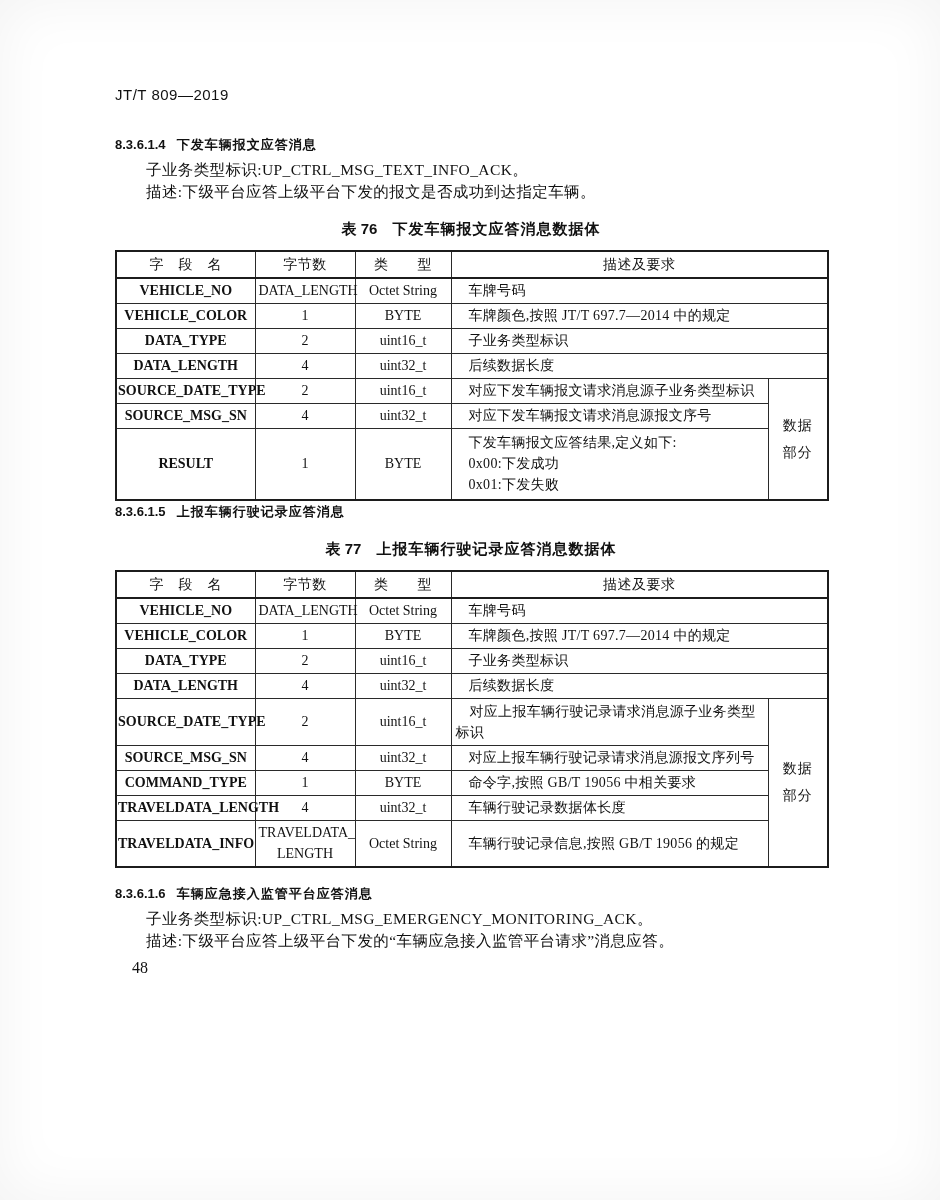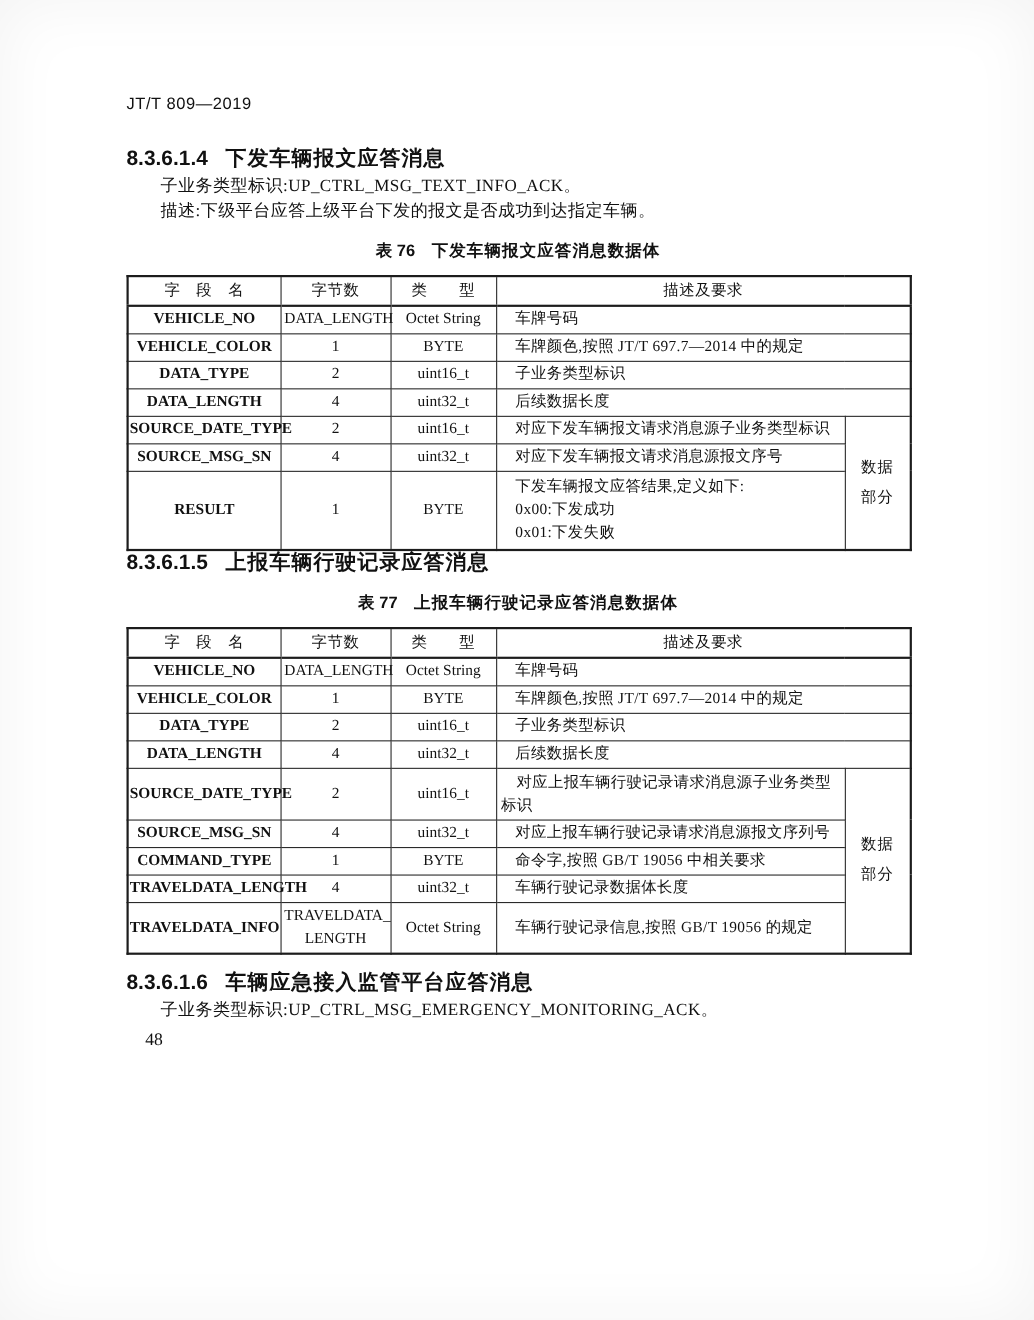--- a/index.html
+++ b/index.html
@@ -21,21 +21,21 @@
     width: 712px;
   }
   .running-header {
     font-family: "Liberation Sans", sans-serif;
     font-size: 15px;
     letter-spacing: 0.5px;
     color: #111;
   }
   .section-heading {
     font-family: "Liberation Sans", sans-serif;
-    font-size: 19px;
+    font-size: 13px;
     font-weight: 600;
     color: #111;
     line-height: 22px;
   }
   .h1 { margin-top: 31px; }
   .h2 { }
   .h3 { margin-top: 15px; }
   .heading-title { margin-left: 0.85em; letter-spacing: 1px; }
   .body-paras { margin-top: 3px; }
   .body-paras p {
@@ -275,18 +275,19 @@
           <td class="desc">车辆行驶记录信息,按照 GB/T 19056 的规定</td>
         </tr>
       </tbody>
     </table>
 
     <div class="section-heading h3">
       <span>8.3.6.1.6</span><span class="heading-title">车辆应急接入监管平台应答消息</span>
     </div>
     <div class="body-paras">
       <p>子业务类型标识:UP_CTRL_MSG_EMERGENCY_MONITORING_ACK。</p>
+      <p>描述:下级平台应答上级平台下发的“车辆应急接入监管平台请求”消息应答。</p>
     </div>
 
     <div class="page-number">48</div>
 
   </div>
 </div>
 
 </body></html>

